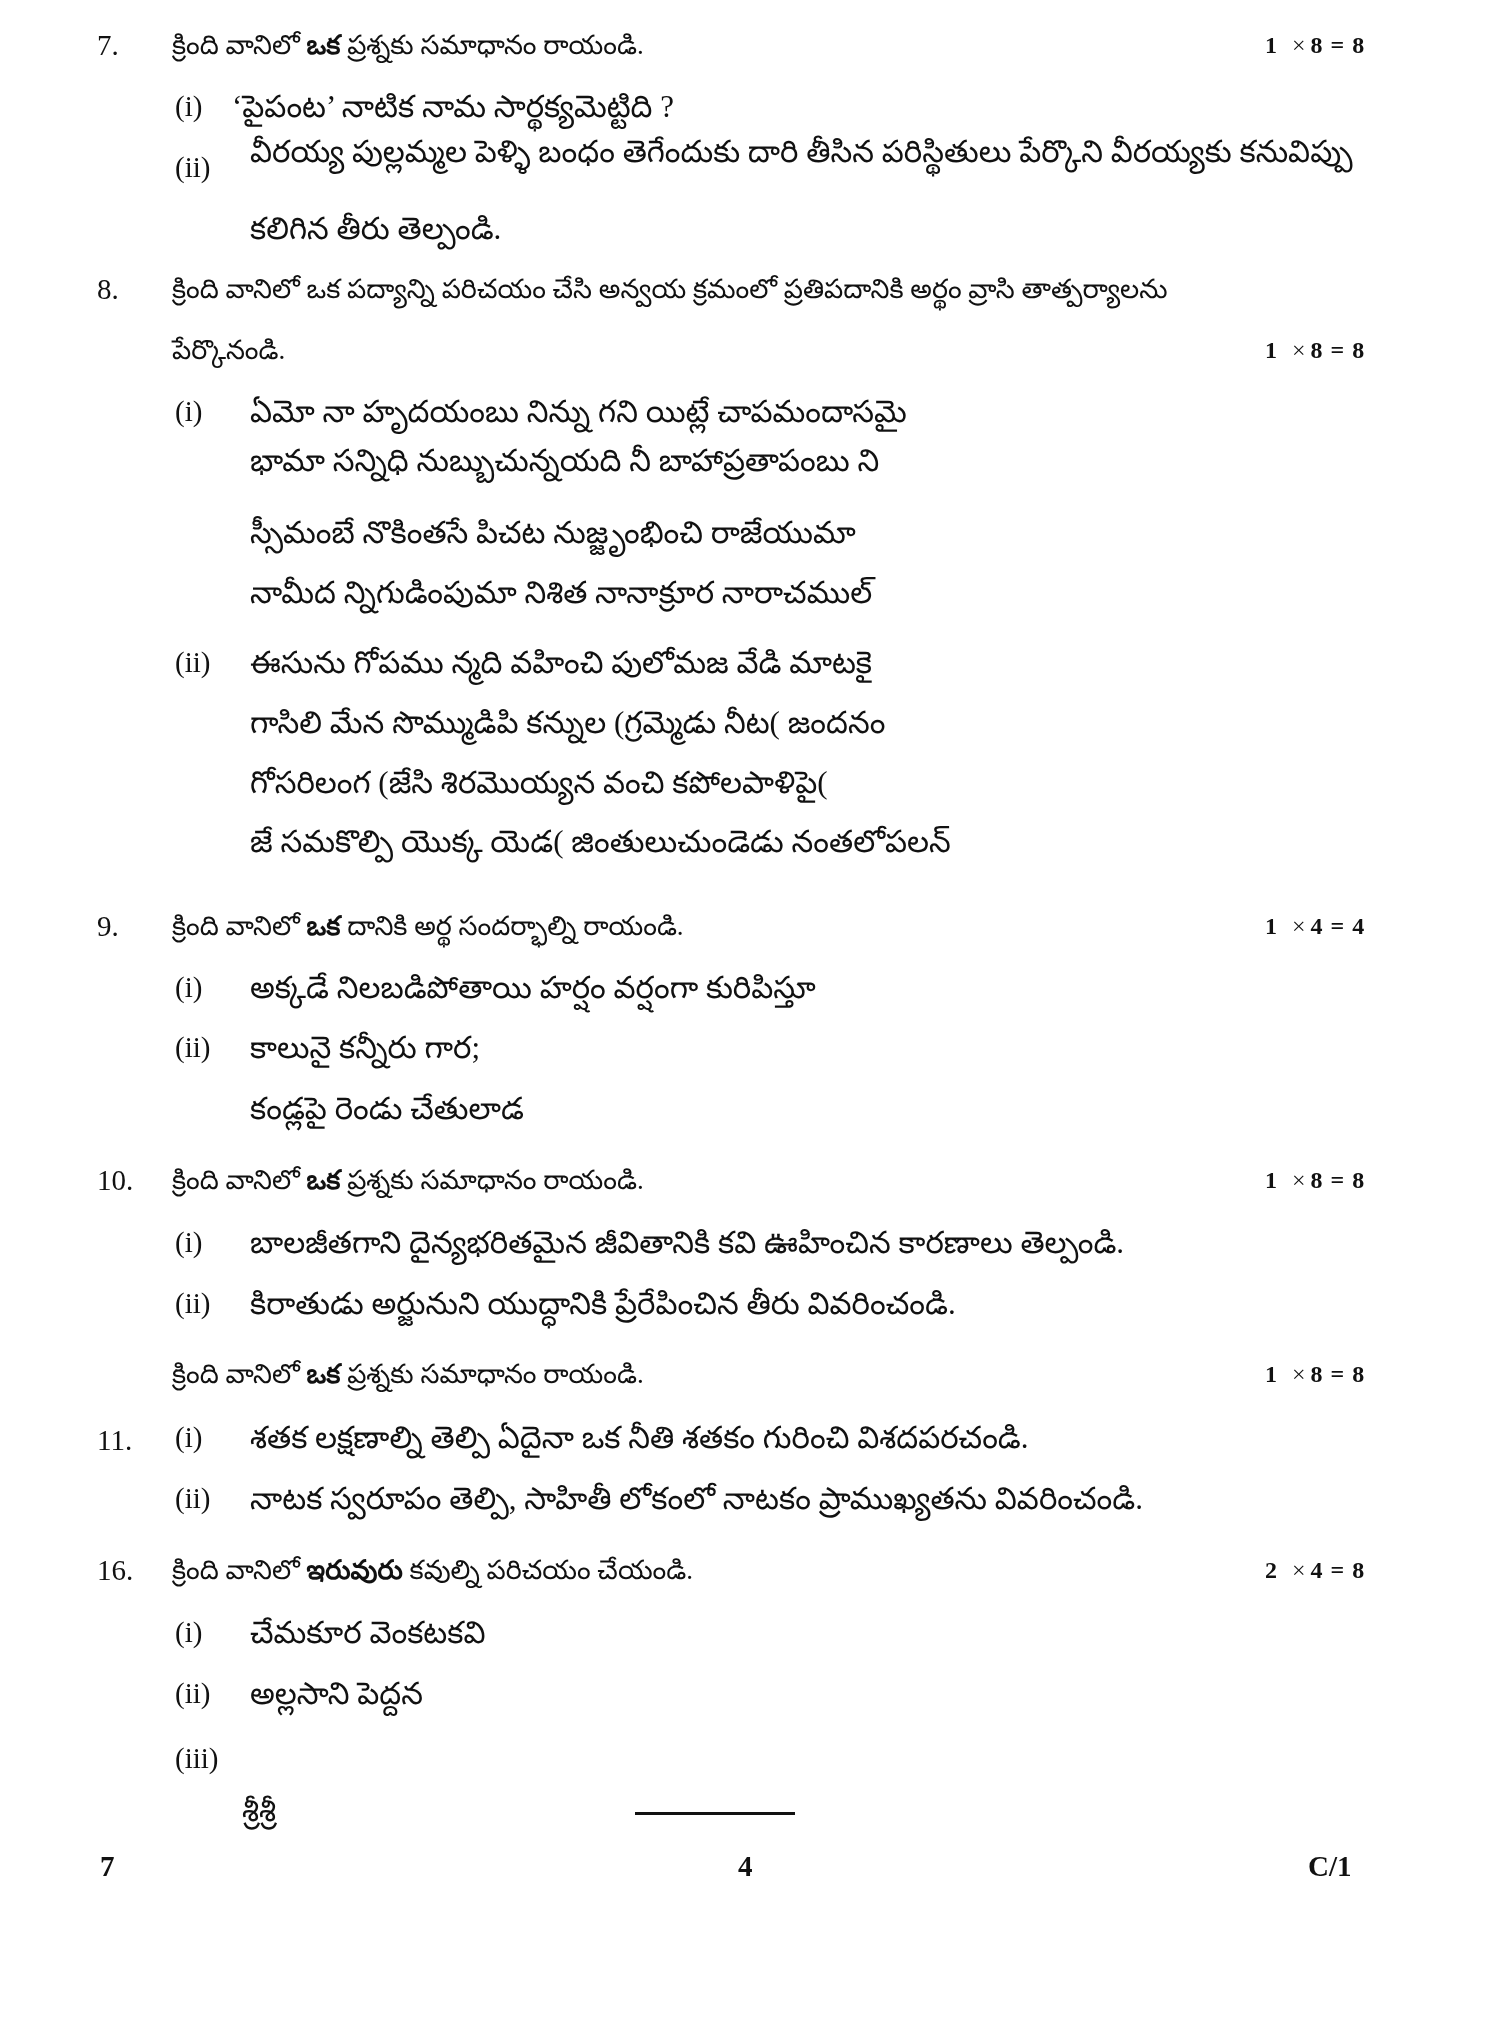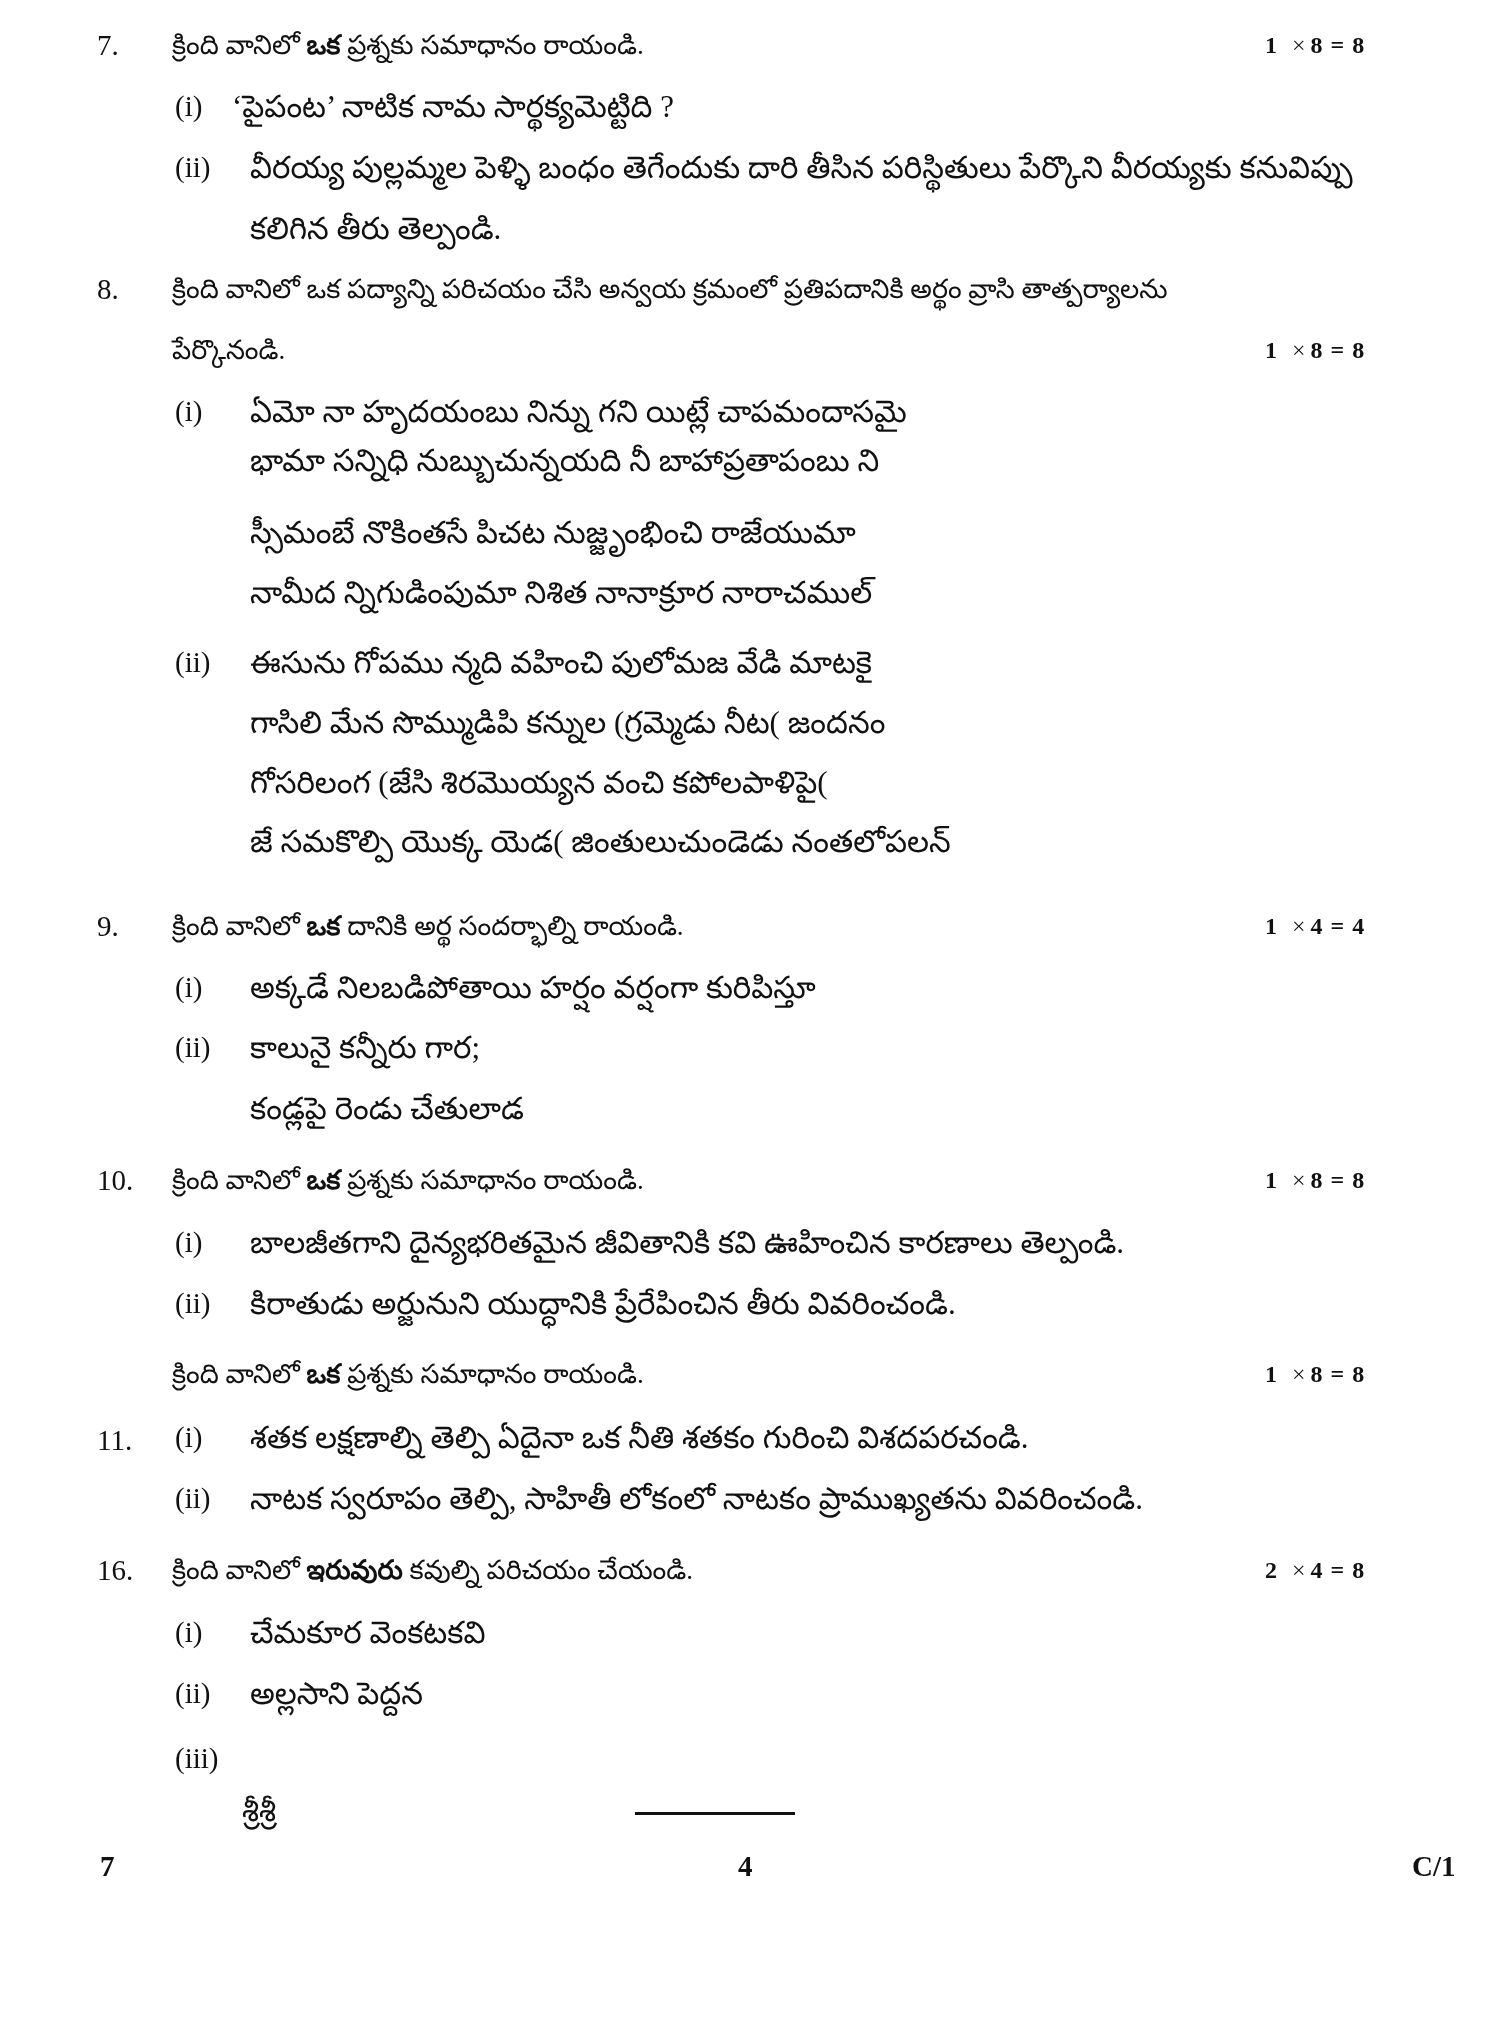--- a/index.html
+++ b/index.html
@@ -19,21 +19,21 @@
 </head>
 <body>
 
 <div class="line qnum" style="top:45px">7.</div>
 <div class="line qtext" style="top:45px"><span>క్రింది వానిలో </span><span class="bold">ఒక</span><span> ప్రశ్నకు సమాధానం రాయండి.</span></div>
 <div class="line marks" style="top:45px"><span>1</span><span class="x">×</span><span>8</span> = <span>8</span></div>
 
 <div class="line sublabel" style="top:106px">(i)</div>
 <div class="line subtext" style="top:106px;left:232px">‘పైపంట’ నాటిక నామ సార్థక్యమెట్టిది ?</div>
 <div class="line sublabel" style="top:167px">(ii)</div>
-<div class="line subtext" style="top:167px">వీరయ్య పుల్లమ్మల పెళ్ళి బంధం తెగేందుకు దారి తీసిన పరిస్థితులు పేర్కొని వీరయ్యకు కనువిప్పు</div>
+<div class="line subtext" style="top:151px">వీరయ్య పుల్లమ్మల పెళ్ళి బంధం తెగేందుకు దారి తీసిన పరిస్థితులు పేర్కొని వీరయ్యకు కనువిప్పు</div>
 <div class="line subtext" style="top:228px">కలిగిన తీరు తెల్పండి.</div>
 
 <div class="line qnum" style="top:289px">8.</div>
 <div class="line qtext" style="top:289px">క్రింది వానిలో ఒక పద్యాన్ని పరిచయం చేసి అన్వయ క్రమంలో ప్రతిపదానికి అర్థం వ్రాసి తాత్పర్యాలను</div>
 <div class="line qtext" style="top:350px">పేర్కొనండి.</div>
 <div class="line marks" style="top:350px"><span>1</span><span class="x">×</span><span>8</span> = <span>8</span></div>
 
 <div class="line sublabel" style="top:411px">(i)</div>
 <div class="line subtext" style="top:411px">ఏమో నా హృదయంబు నిన్ను గని యిట్లే చాపమందాసమై</div>
 <div class="line subtext" style="top:460px">భామా సన్నిధి నుబ్బుచున్నయది నీ బాహాప్రతాపంబు ని</div>
@@ -81,13 +81,13 @@
 <div class="line sublabel" style="top:1632px">(i)</div>
 <div class="line subtext" style="top:1632px">చేమకూర వెంకటకవి</div>
 <div class="line sublabel" style="top:1693px">(ii)</div>
 <div class="line subtext" style="top:1693px">అల్లసాని పెద్దన</div>
 <div class="line sublabel" style="top:1758px">(iii)</div>
 <div class="line subtext" style="top:1810px;left:242px">శ్రీశ్రీ</div>
 
 <div class="rule"></div>
 <div class="footer" style="left:100px;top:1866px">7</div>
 <div class="footer" style="left:738px;top:1866px">4</div>
-<div class="footer" style="left:1412px;top:1866px">C/1</div>
+<div class="footer" style="left:1308px;top:1866px">C/1</div>
 
 </body></html>

